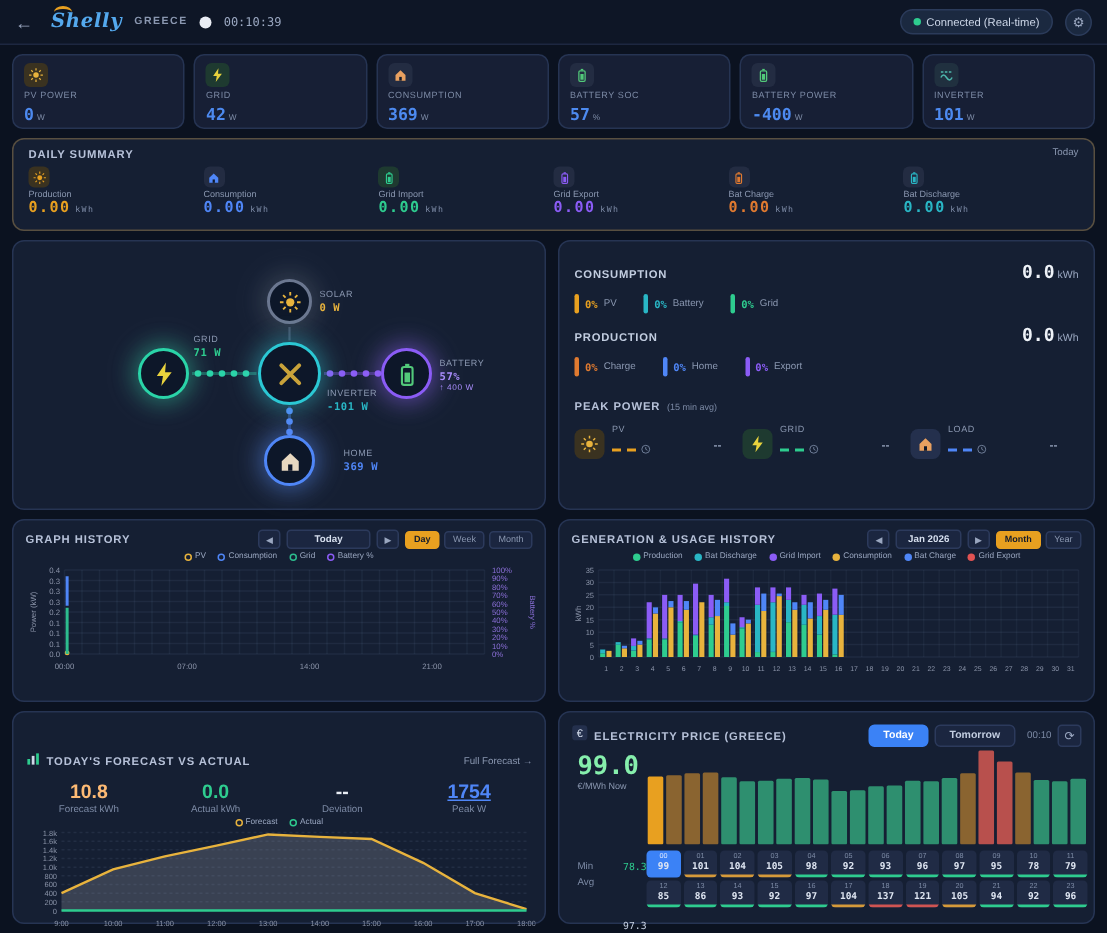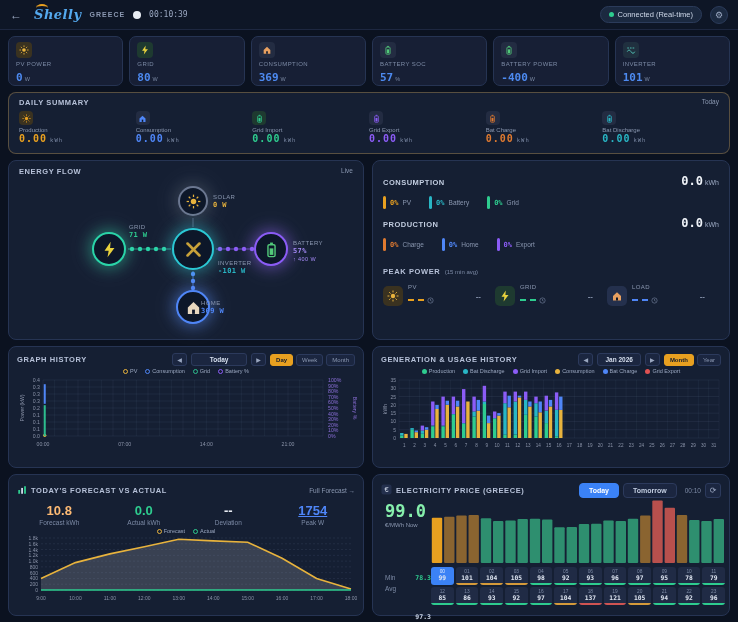--- a/index.html
+++ b/index.html
@@ -63,36 +63,36 @@
   .pk .plab{font-size:6px;color:#8a97b0;letter-spacing:.4px}
   .pk .dash{width:16px;border-top:2px dashed;margin-top:2px}
   .pk .pval{margin-left:auto;margin-right:14px;font-size:8px;font-weight:bold;color:#8a97b0}
   
   #graph{left:8px;top:346px;width:356px;height:122px;padding:6px 8px;box-sizing:border-box}
   #gen{left:372px;top:346px;width:358px;height:122px;padding:6px 8px;box-sizing:border-box}
   .legend{display:flex;justify-content:center;gap:8px;margin-top:2px}
   .litem{display:flex;align-items:center;gap:2px;font-size:5.5px;color:#9aa7c0}
   .ldot{width:5px;height:5px;border-radius:50%;box-sizing:border-box}
   
-  #fc{left:8px;top:474px;width:356px;height:142px;padding:6px 8px;box-sizing:border-box}
+  #fc{left:8px;top:474px;width:356px;height:142px;padding:23px 8px;box-sizing:border-box}
   #fcstats{display:flex;margin-top:4px}
   .fstat{flex:1;text-align:center}
   .fstat .fv{font-size:13px;font-weight:bold}
   .fstat .fl{font-size:6.5px;color:#7c8aa5;margin-top:1px}
   #fclink{margin-left:auto;font-size:6.5px;color:#8a97b0}
   
   #price{left:372px;top:474px;width:358px;height:142px;padding:6px 8px;box-sizing:border-box}
   .tbtn{font-size:7px;font-weight:bold;padding:3px 9px;border-radius:4px;border:1px solid #2c3a5c;background:#1b2640;color:#c2cde0}
   .tbtn.sel{background:#3b82f6;border-color:#3b82f6;color:#fff}
   #pricebig{position:absolute;left:12px;top:26px}
   #pricebig .bv{font-size:17px;font-weight:bold;color:#86efac;font-family:"DejaVu Sans Mono",monospace}
   #pricebig .bl{font-size:6px;color:#8a97b0;margin-top:1px}
   #mam{position:absolute;left:12px;top:96px;width:46px}
   .mamrow{display:flex;font-size:6.5px;margin-top:3px}
-  .mamrow .mv{margin-left:auto;font-weight:bold;font-family:"DejaVu Sans Mono",monospace}
+  .mamrow .mv{margin-left:auto;font-weight:normal;font-family:"DejaVu Sans Mono",monospace}
   #pricebars{position:absolute;left:58px;top:22px}
   #pricecells{position:absolute;left:58px;top:90px;width:294px}
   .crow{display:flex;gap:2px;margin-top:2px}
   .pcell{flex:1;background:#202b45;border-radius:3px;text-align:center;padding:1.5px 0 0 0;position:relative;height:18px;box-sizing:border-box;overflow:hidden}
   .pcell .ph{font-size:4.8px;color:#7c8aa5}
   .pcell .pv2{font-size:6.3px;font-weight:bold;color:#dfe6f2;font-family:"DejaVu Sans Mono",monospace}
   .pcell .ul{position:absolute;left:0;right:0;bottom:0;height:2px}
   .pcell.cur{background:#3b82f6}
   .pcell.cur .ph{color:#dbe7ff}
   svg text{font-family:"Liberation Sans",sans-serif}
@@ -134,21 +134,21 @@
       <div class="slabel">PV POWER</div>
       <div><span class="sval">0</span><span class="sunit">W</span></div>
     </div>
     <div class="scard">
       <div class="ibox" style="background: rgb(30, 58, 48);">
         <svg width="10" height="10" viewBox="0 0 12 12" xmlns="http://www.w3.org/2000/svg">
           <polygon points="6.8,0.5 2.5,6.8 5.4,6.8 4.6,11.5 9.5,5 6.4,5" fill="#e8d23d"></polygon>
         </svg>
       </div>
       <div class="slabel">GRID</div>
-      <div><span class="sval">80</span><span class="sunit">W</span></div>
+      <div><span class="sval">42</span><span class="sunit">W</span></div>
     </div>
     <div class="scard">
       <div class="ibox" style="background: rgb(35, 44, 66);">
         <svg width="10" height="10" viewBox="0 0 12 12" xmlns="http://www.w3.org/2000/svg">
           <path d="M2 6 L6 2.2 L10 6 V10.5 H2 Z" fill="#e8a060"></path>
           <rect x="5" y="7.5" width="2" height="3" fill="#10182a"></rect>
         </svg>
       </div>
       <div class="slabel">CONSUMPTION</div>
       <div><span class="sval">369</span><span class="sunit">W</span></div>
@@ -263,24 +263,20 @@
             <rect x="4.7" y="5.2" width="2.6" height="4.6" fill="#29b6c5"></rect>
           </svg>
         </div>
         <div class="dl">Bat Discharge</div>
         <div class="dv" style="color: rgb(41, 182, 197);">0.00<span class="du">kWh</span></div>
       </div>
     </div>
 </div>
 
 <div class="panel" id="flow">
-  <div class="hd">
-      <span class="ptitle">ENERGY FLOW</span>
-  <span style="margin-left:auto;font-size:6.5px;color:#8a97b0">Live</span>
-    </div>
   <div id="flowcanvas" style="position:absolute;left:0;top:0;width:356px;height:180px">
       <div><svg width="356" height="180" xmlns="http://www.w3.org/2000/svg">
           <line x1="184" y1="57" x2="184" y2="66" stroke="#3a465f" stroke-width="1.5"></line>
           <line x1="119" y1="88" x2="162" y2="88" stroke="rgba(42,212,168,.35)" stroke-width="2"></line>
           <circle cx="123" cy="88" r="2.2" fill="#2ad4a8"></circle>
           <circle cx="131" cy="88" r="2.2" fill="#2ad4a8"></circle>
           <circle cx="139" cy="88" r="2.2" fill="#2ad4a8"></circle>
           <circle cx="147" cy="88" r="2.2" fill="#2ad4a8"></circle>
           <circle cx="155" cy="88" r="2.2" fill="#2ad4a8"></circle>
           <line x1="207" y1="88" x2="244" y2="88" stroke="rgba(139,92,246,.35)" stroke-width="2"></line>
@@ -345,21 +341,21 @@
       </div>
       <div class="nlabel" style="left: 284px; top: 78px;">
         <div>BATTERY</div>
         <div class="nval" style="color: rgb(167, 139, 250);">57%</div>
         <div style="font-size: 5.5px; color: rgb(167, 139, 250);">↑ 400 W</div>
       </div>
       <div class="nlabel" style="left: 209px; top: 98px;">
         <div>INVERTER</div>
         <div class="nval" style="color: rgb(41, 182, 197);">-101 W</div>
       </div>
-      <div class="nlabel" style="left: 192px; top: 138px;">
+      <div class="nlabel" style="left: 220px; top: 138px;">
         <div>HOME</div>
         <div class="nval" style="color: rgb(79, 134, 247);">369 W</div>
       </div>
     </div>
 </div>
 
 <div class="panel" id="util">
   <div class="secrow">
       <span class="seclabel">CONSUMPTION</span>
     <span class="secval">0.0</span>

